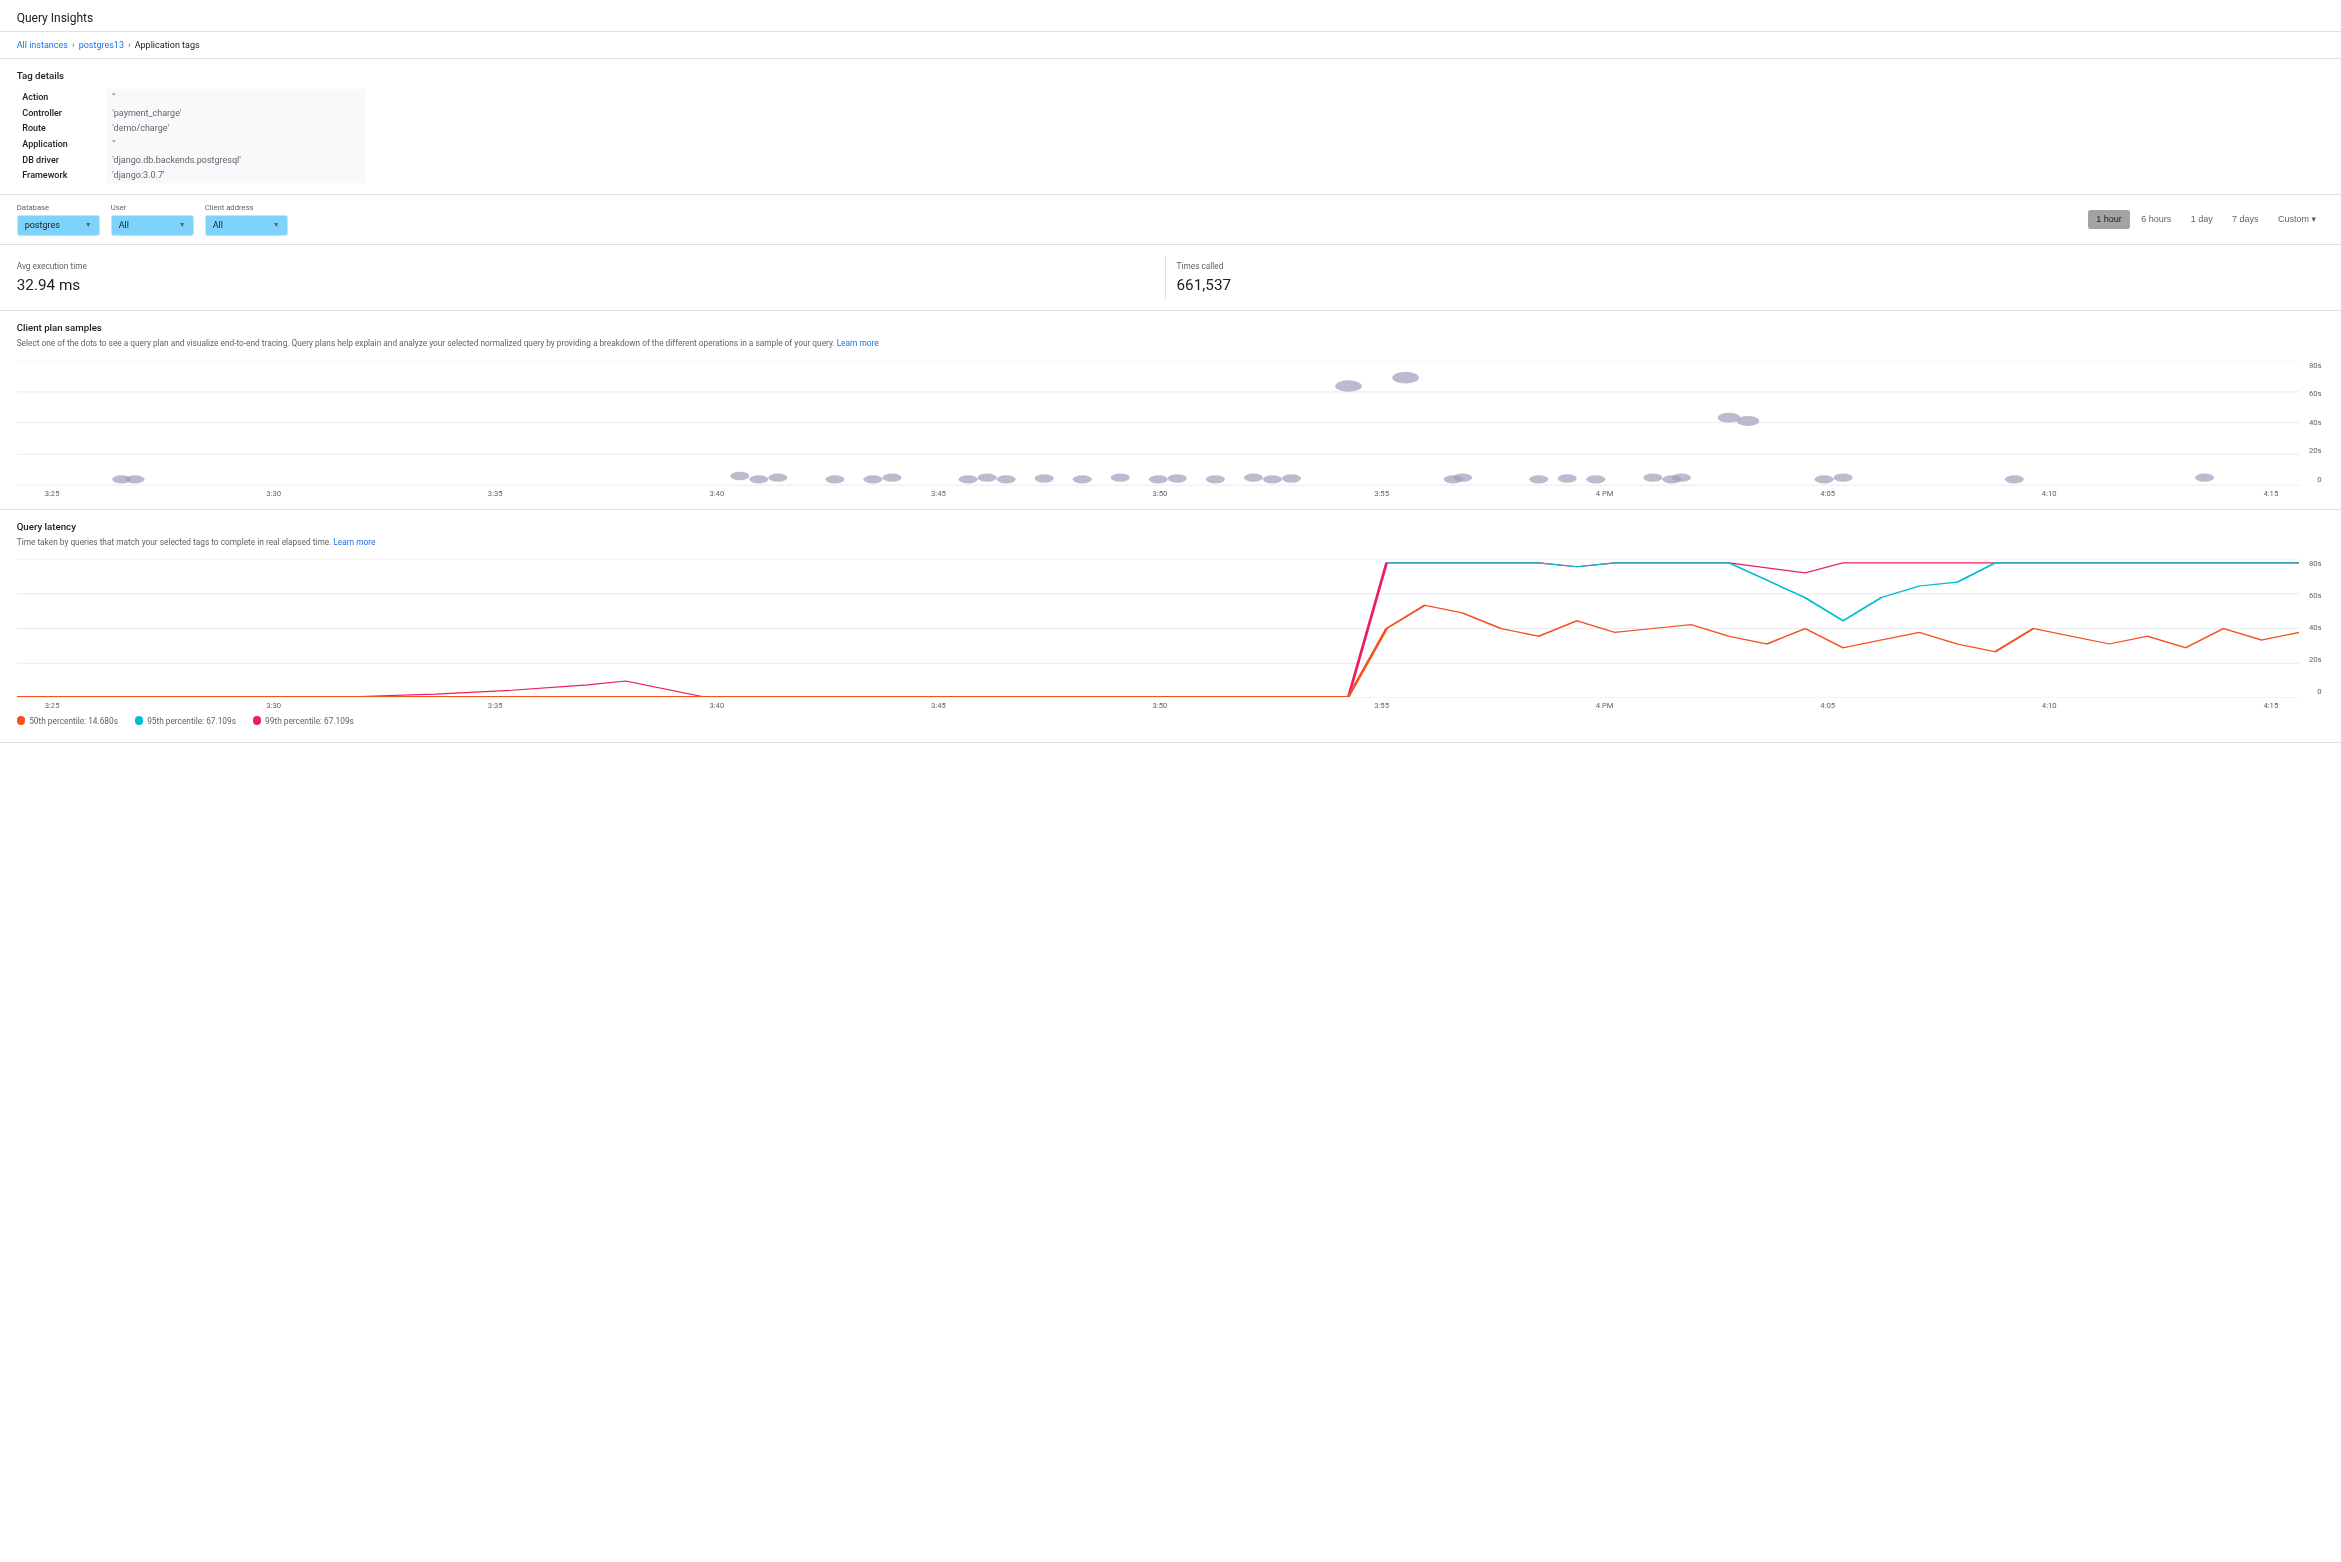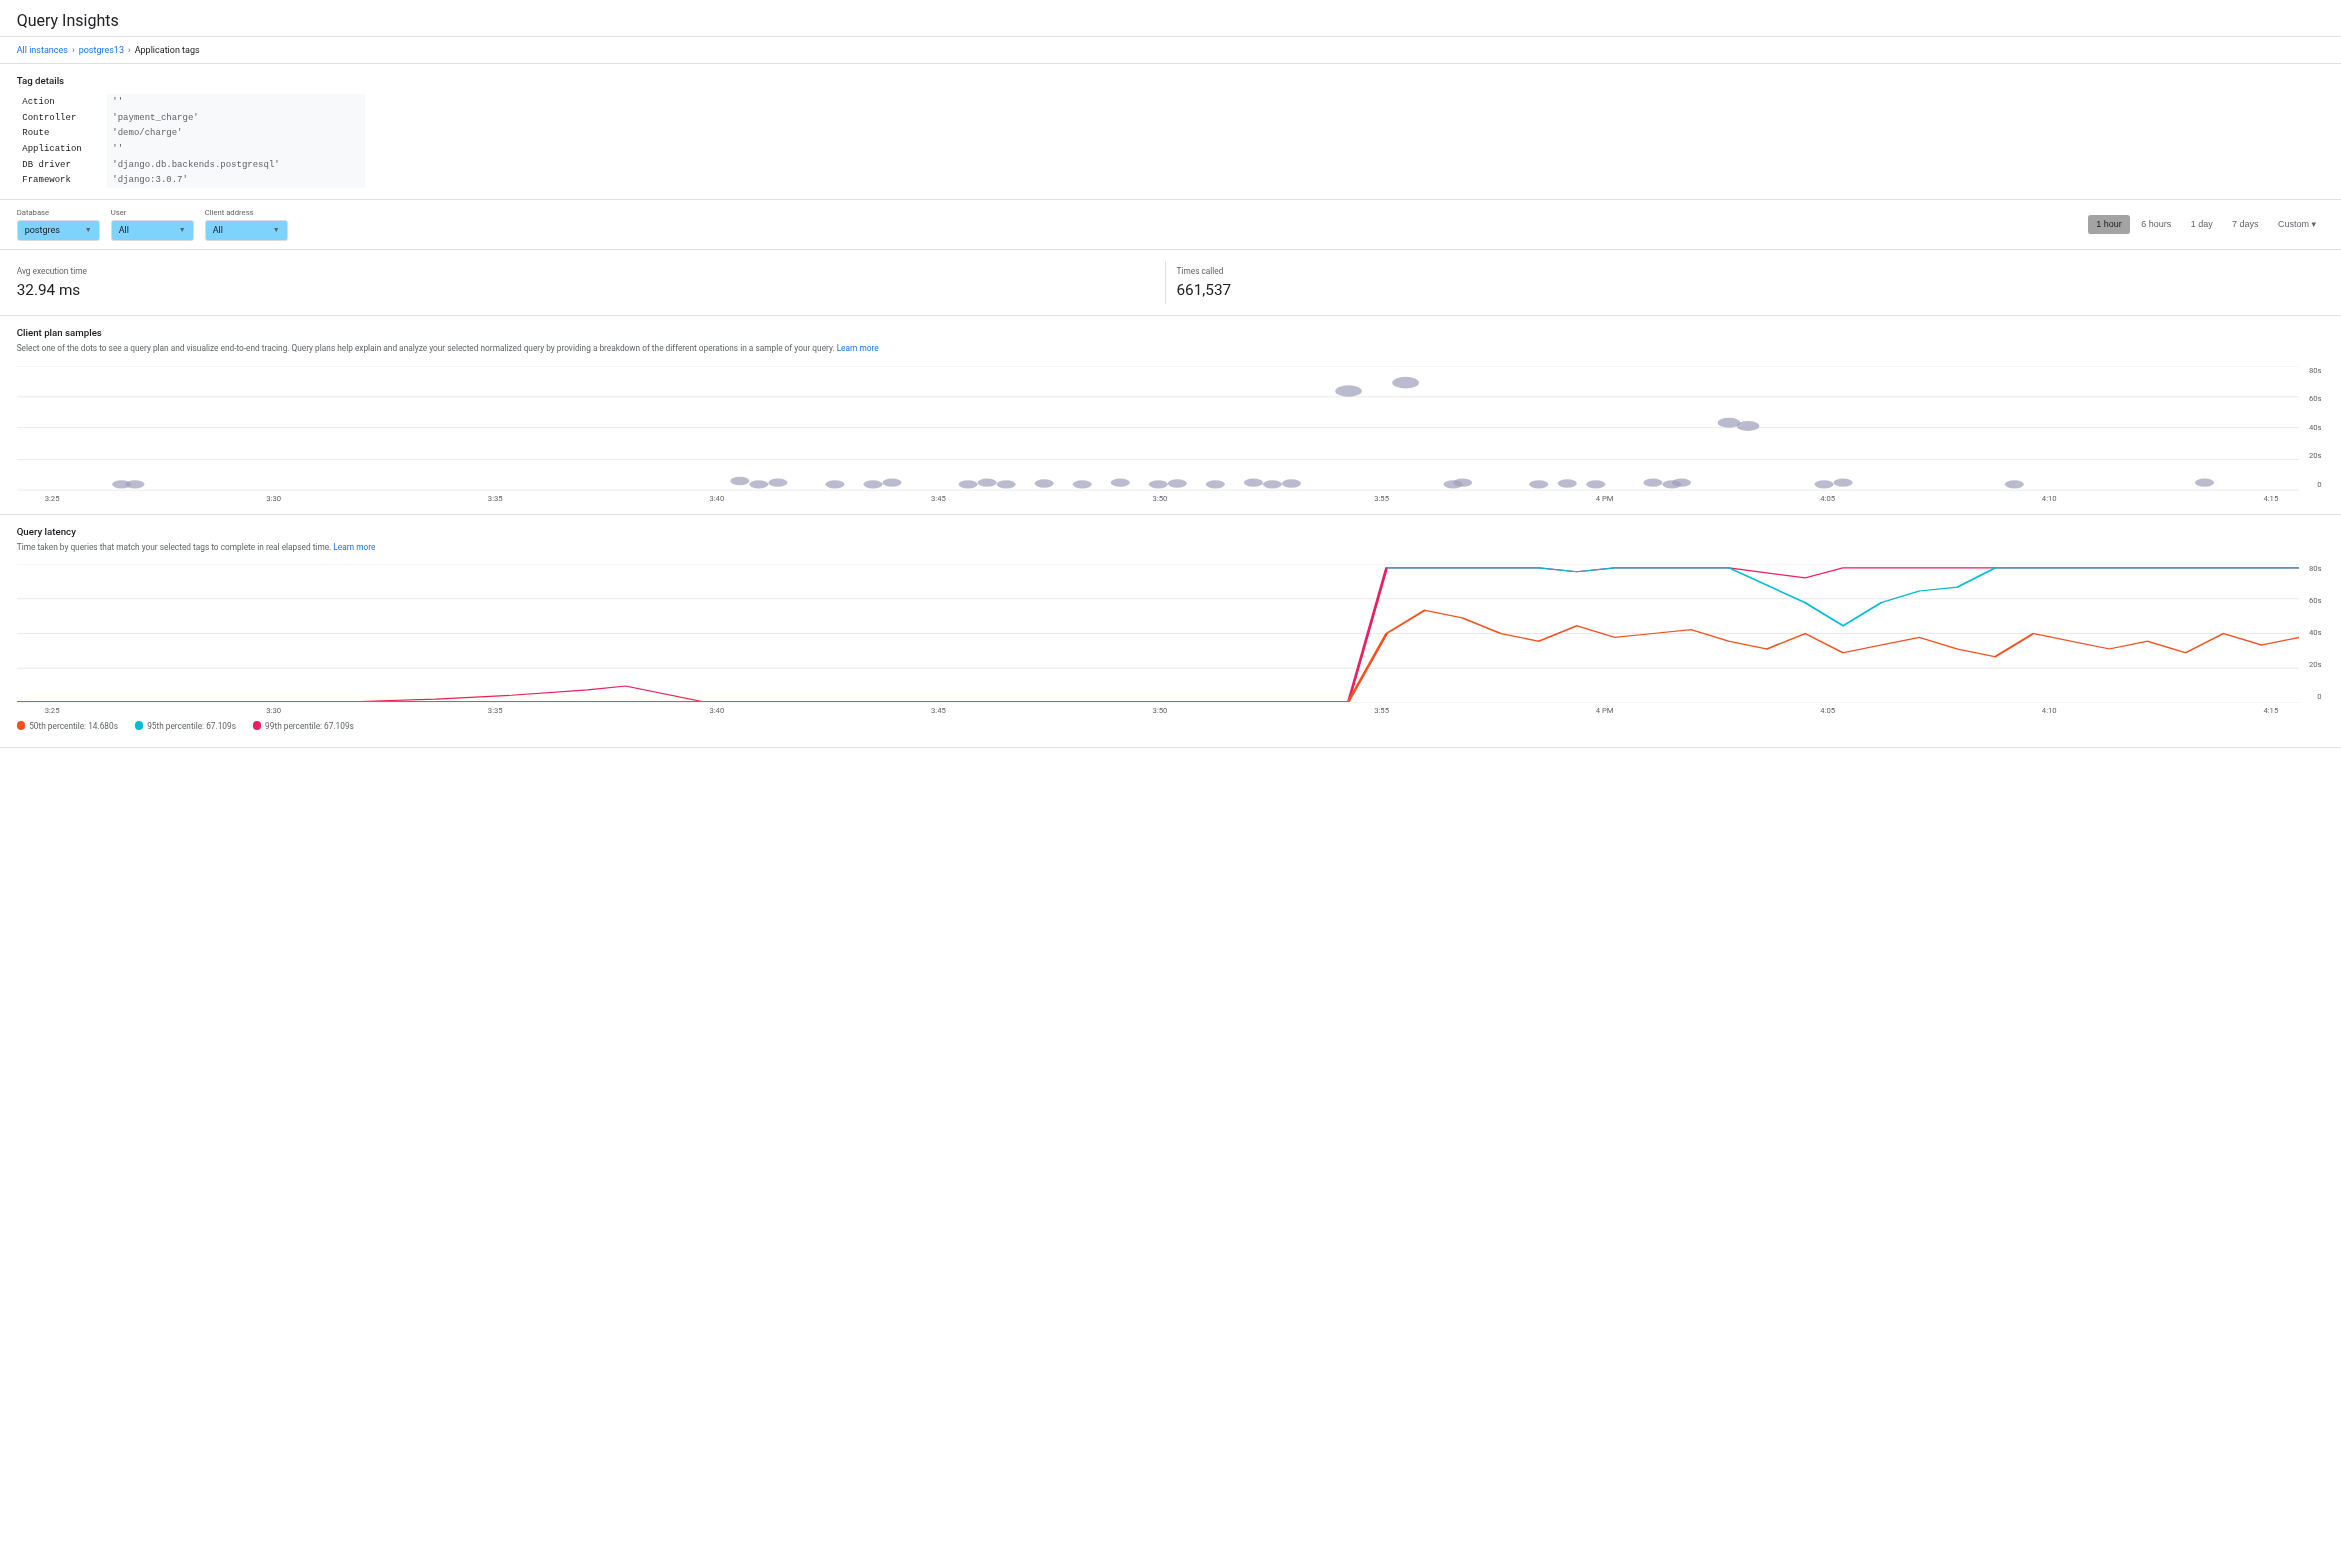--- a/index.html
+++ b/index.html
@@ -1,30 +1,30 @@
 <!DOCTYPE html>
 <html style="font-size:11px"><head>
   <meta charset="utf-8">
   <style>
     * { box-sizing: border-box; margin: 0; padding: 0; }
     body { font-family: 'Roboto', Arial, sans-serif; font-size: 9px; color: #202124; background: #fff; }
     
     .page-header { padding: 11px 16.7px 5.6px; border-bottom: 0.7px solid #e0e0e0; }
-    .page-title { font-size: 16px; font-weight: 400; color: #202124; }
+    .page-title { font-size: 12px; font-weight: 400; color: #202124; }
     
     .breadcrumb { display: flex; align-items: center; padding: 8.3px 16.7px; gap: 4px; font-size: 9px; color: #5f6368; border-bottom: 0.7px solid #e0e0e0; }
     .breadcrumb-sep { color: #5f6368; }
     .breadcrumb-link { color: #1a73e8; cursor: pointer; text-decoration: none; }
     .breadcrumb-current { color: #202124; }
     
     .section { padding: 11px 16.7px; }
     
     .tag-details-title { font-size: 9.7px; font-weight: 500; margin-bottom: 8.3px; }
     
-    .tag-table { border-collapse: collapse; width: 100%; max-width: 348px; font-family: Liberation Mono, monospace; }
+    .tag-table { border-collapse: collapse; width: 100%; max-width: 348px; }
     .tag-table tr td { padding: 2.8px 5.6px; font-size: 9px; }
     .tag-table tr td:first-child { font-weight: 500; color: #202124; width: 90px; vertical-align: top; }
     .tag-table tr td:last-child { color: #5f6368; background: #f8f9fa; }
     
     .filters-row { display: flex; align-items: center; padding: 8.3px 16.7px; gap: 11px; border-bottom: 0.7px solid #e0e0e0; border-top: 0.7px solid #e0e0e0; }
     .filter-group { display: flex; flex-direction: column; gap: 2.8px; }
     .filter-label { font-size: 7.7px; color: #5f6368; }
     .filter-select { display: flex; align-items: center; border: 0.7px solid #dadce0; border-radius: 2.8px; padding: 4.2px 7px; min-width: 83px; background: #7dd3fc; cursor: pointer; font-size: 9px; gap: 5.6px; justify-content: space-between; }
     .filter-select-arrow { font-size: 7px; color: #5f6368; }
     

